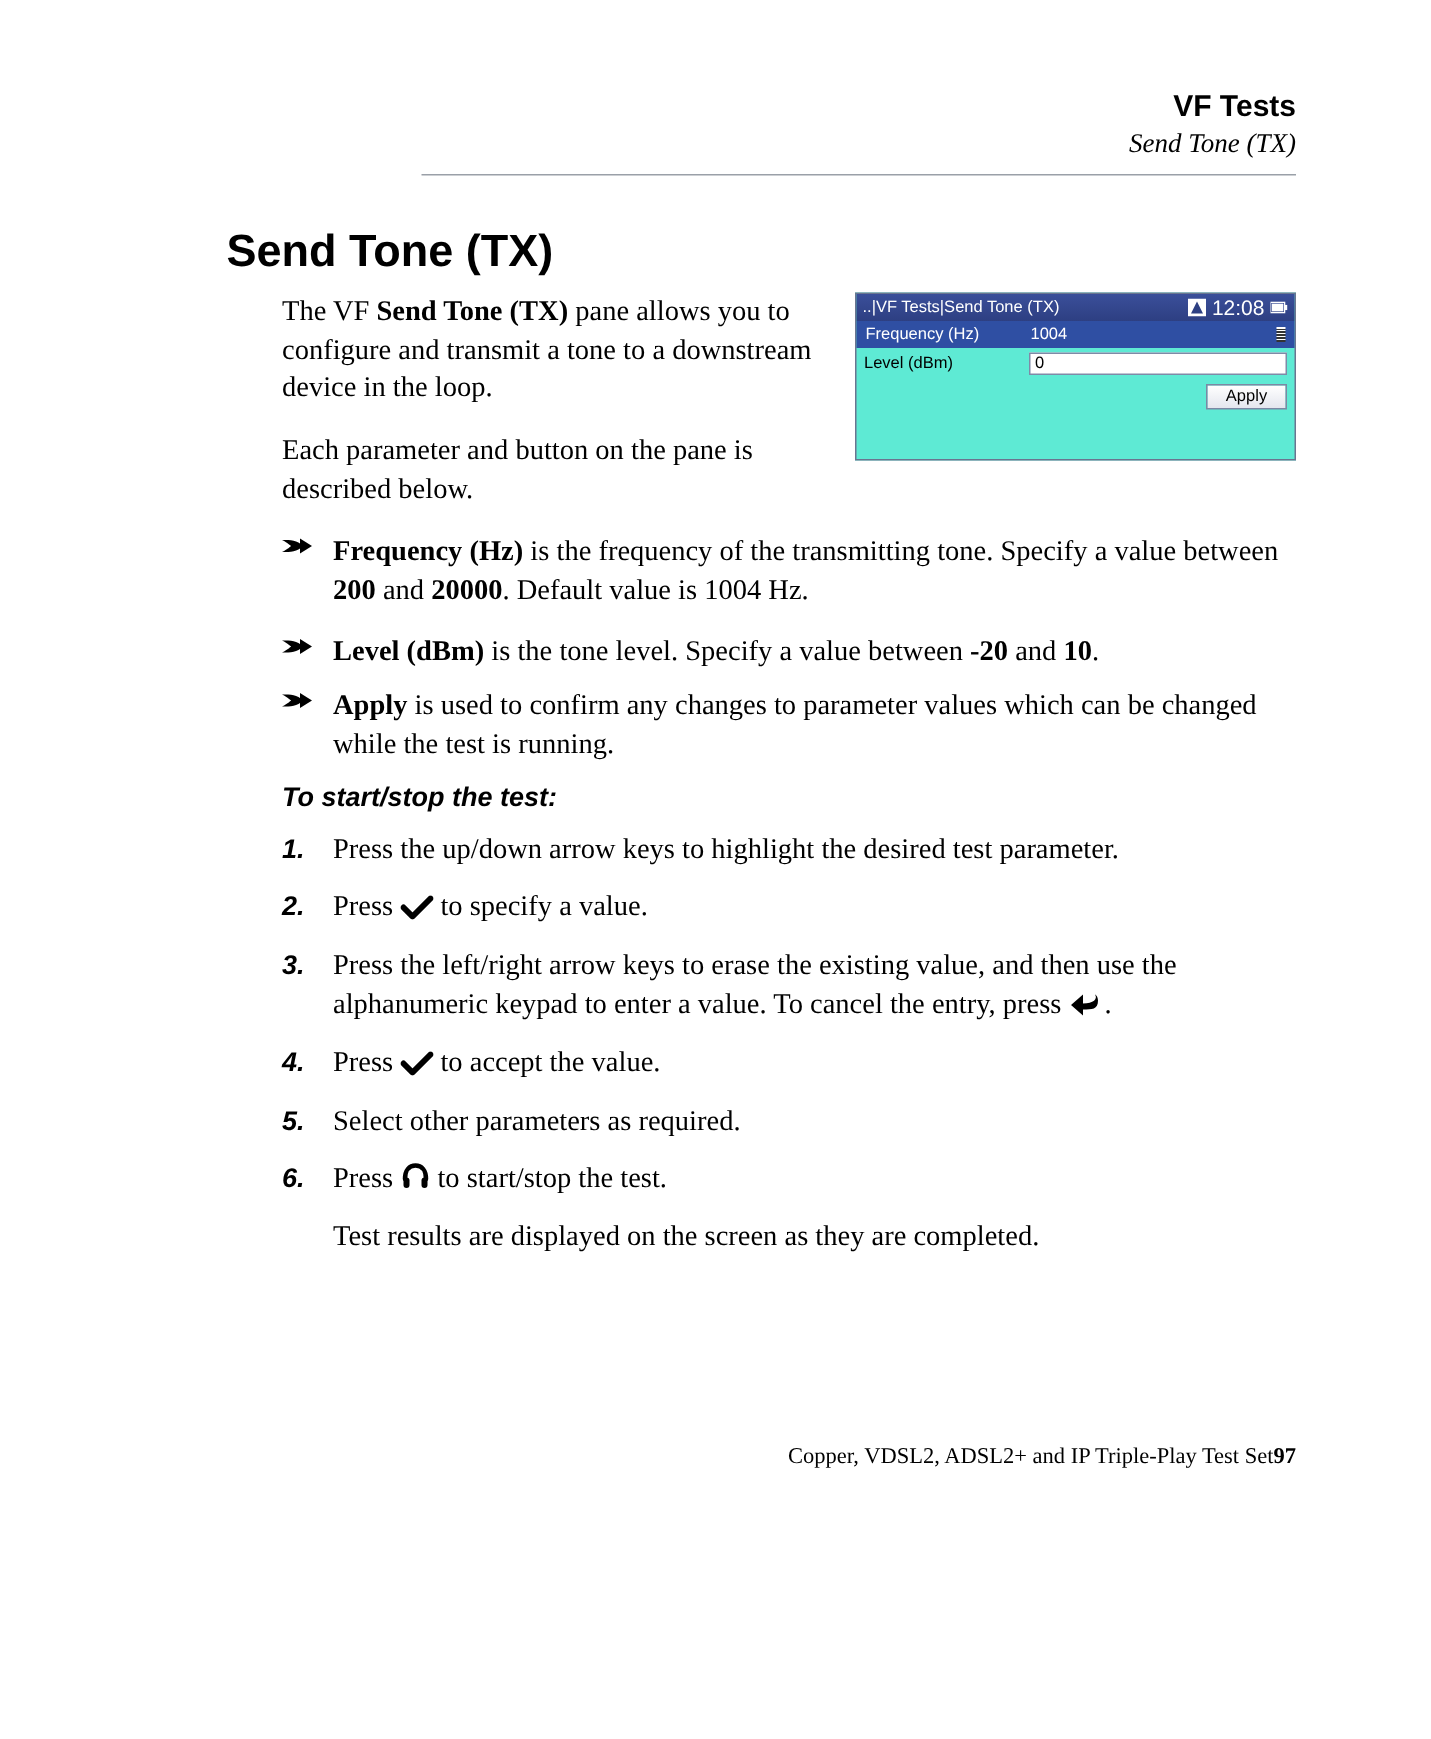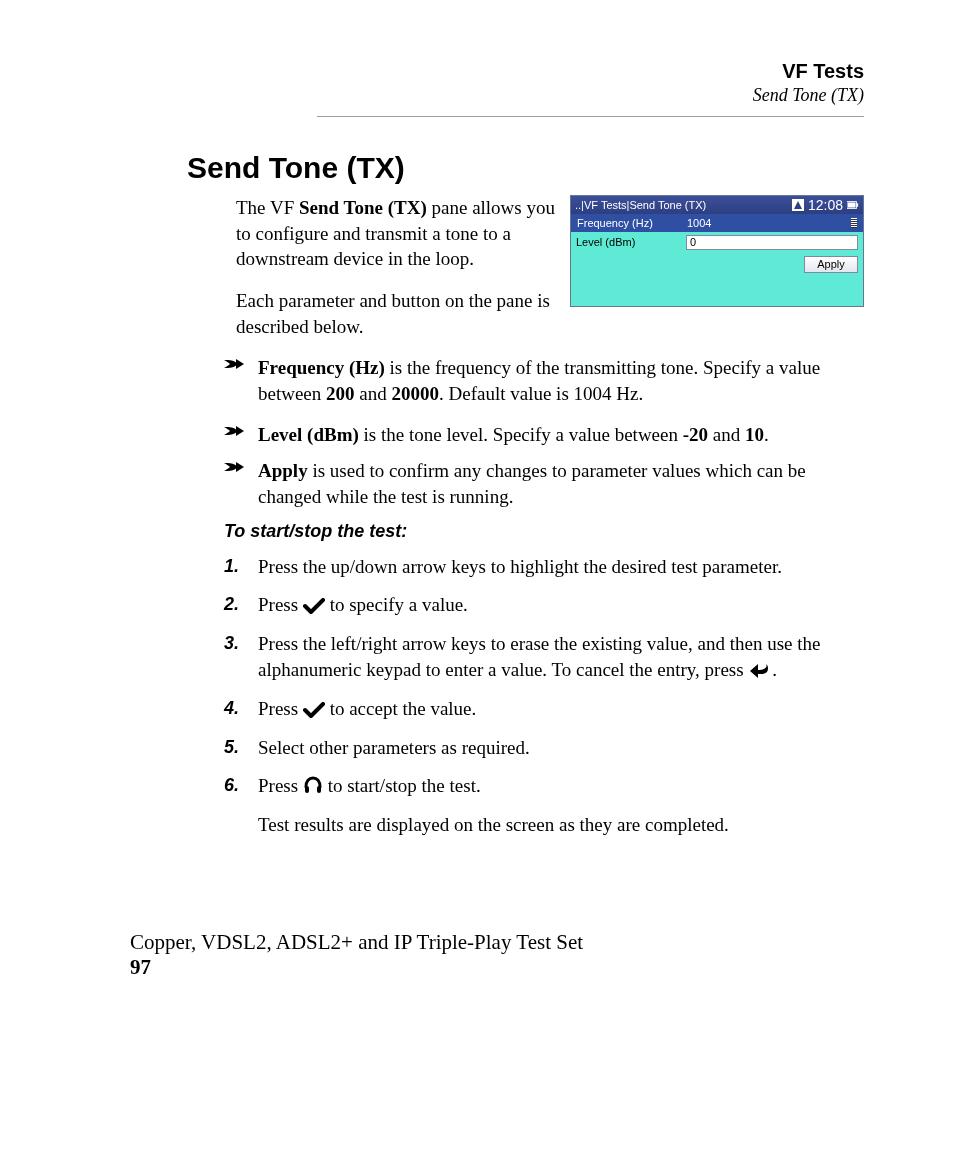--- a/index.html
+++ b/index.html
@@ -6,21 +6,21 @@
     margin: 0;
     padding: 0;
     background: #fff;
     width: 954px;
     font-family: "Palatino Linotype", "Book Antiqua", Palatino, serif;
   }
   .page {
     position: relative;
     width: 954px;
     height: 1040px;
-    padding: 60px 90px 0 102px;
+    padding: 60px 90px 0 66px;
     box-sizing: border-box;
     color: #000;
   }
   .header-block {
     text-align: right;
     margin-left: 215px;
     padding-bottom: 10px;
     border-bottom: 1px solid #9aa0a8;
   }
   .header-title {
@@ -40,21 +40,21 @@
     margin-top: 34px;
     margin-left: 85px;
     margin-bottom: 10px;
   }
   .content {
     margin-left: 122px;
     margin-right: 0;
     font-size: 19px;
     line-height: 1.35;
   }
-  .content p { margin: 10px 0 16px 12px; }
+  .content p { margin: 10px 0 16px 0; }
   .after-screenshot { clear: both; }
   .bullet-row {
     display: flex;
     align-items: flex-start;
     margin: 6px 0 10px 0;
   }
   .bullet-marker {
     width: 34px;
     flex: 0 0 34px;
     padding-top: 2px;
@@ -172,23 +172,22 @@
   .dev-results .rrow { display: flex; }
   .dev-results .rlbl { width: 200px; }
   .dev-results .rval { flex: 1; }
 
   .footer {
     position: absolute;
     left: 130px;
     right: 90px;
     bottom: 60px;
     display: flex;
-    justify-content: center;
-    font-size: 21px;
-    flex-direction: column;
+    justify-content: flex-end;
+    font-size: 15px;
   }
   .footer .pn { font-weight: 700; }
 </style>
 </head>
 <body>
 
 <div class="page">
 
   <div class="header-block">
     <div class="header-title">VF Tests</div>

